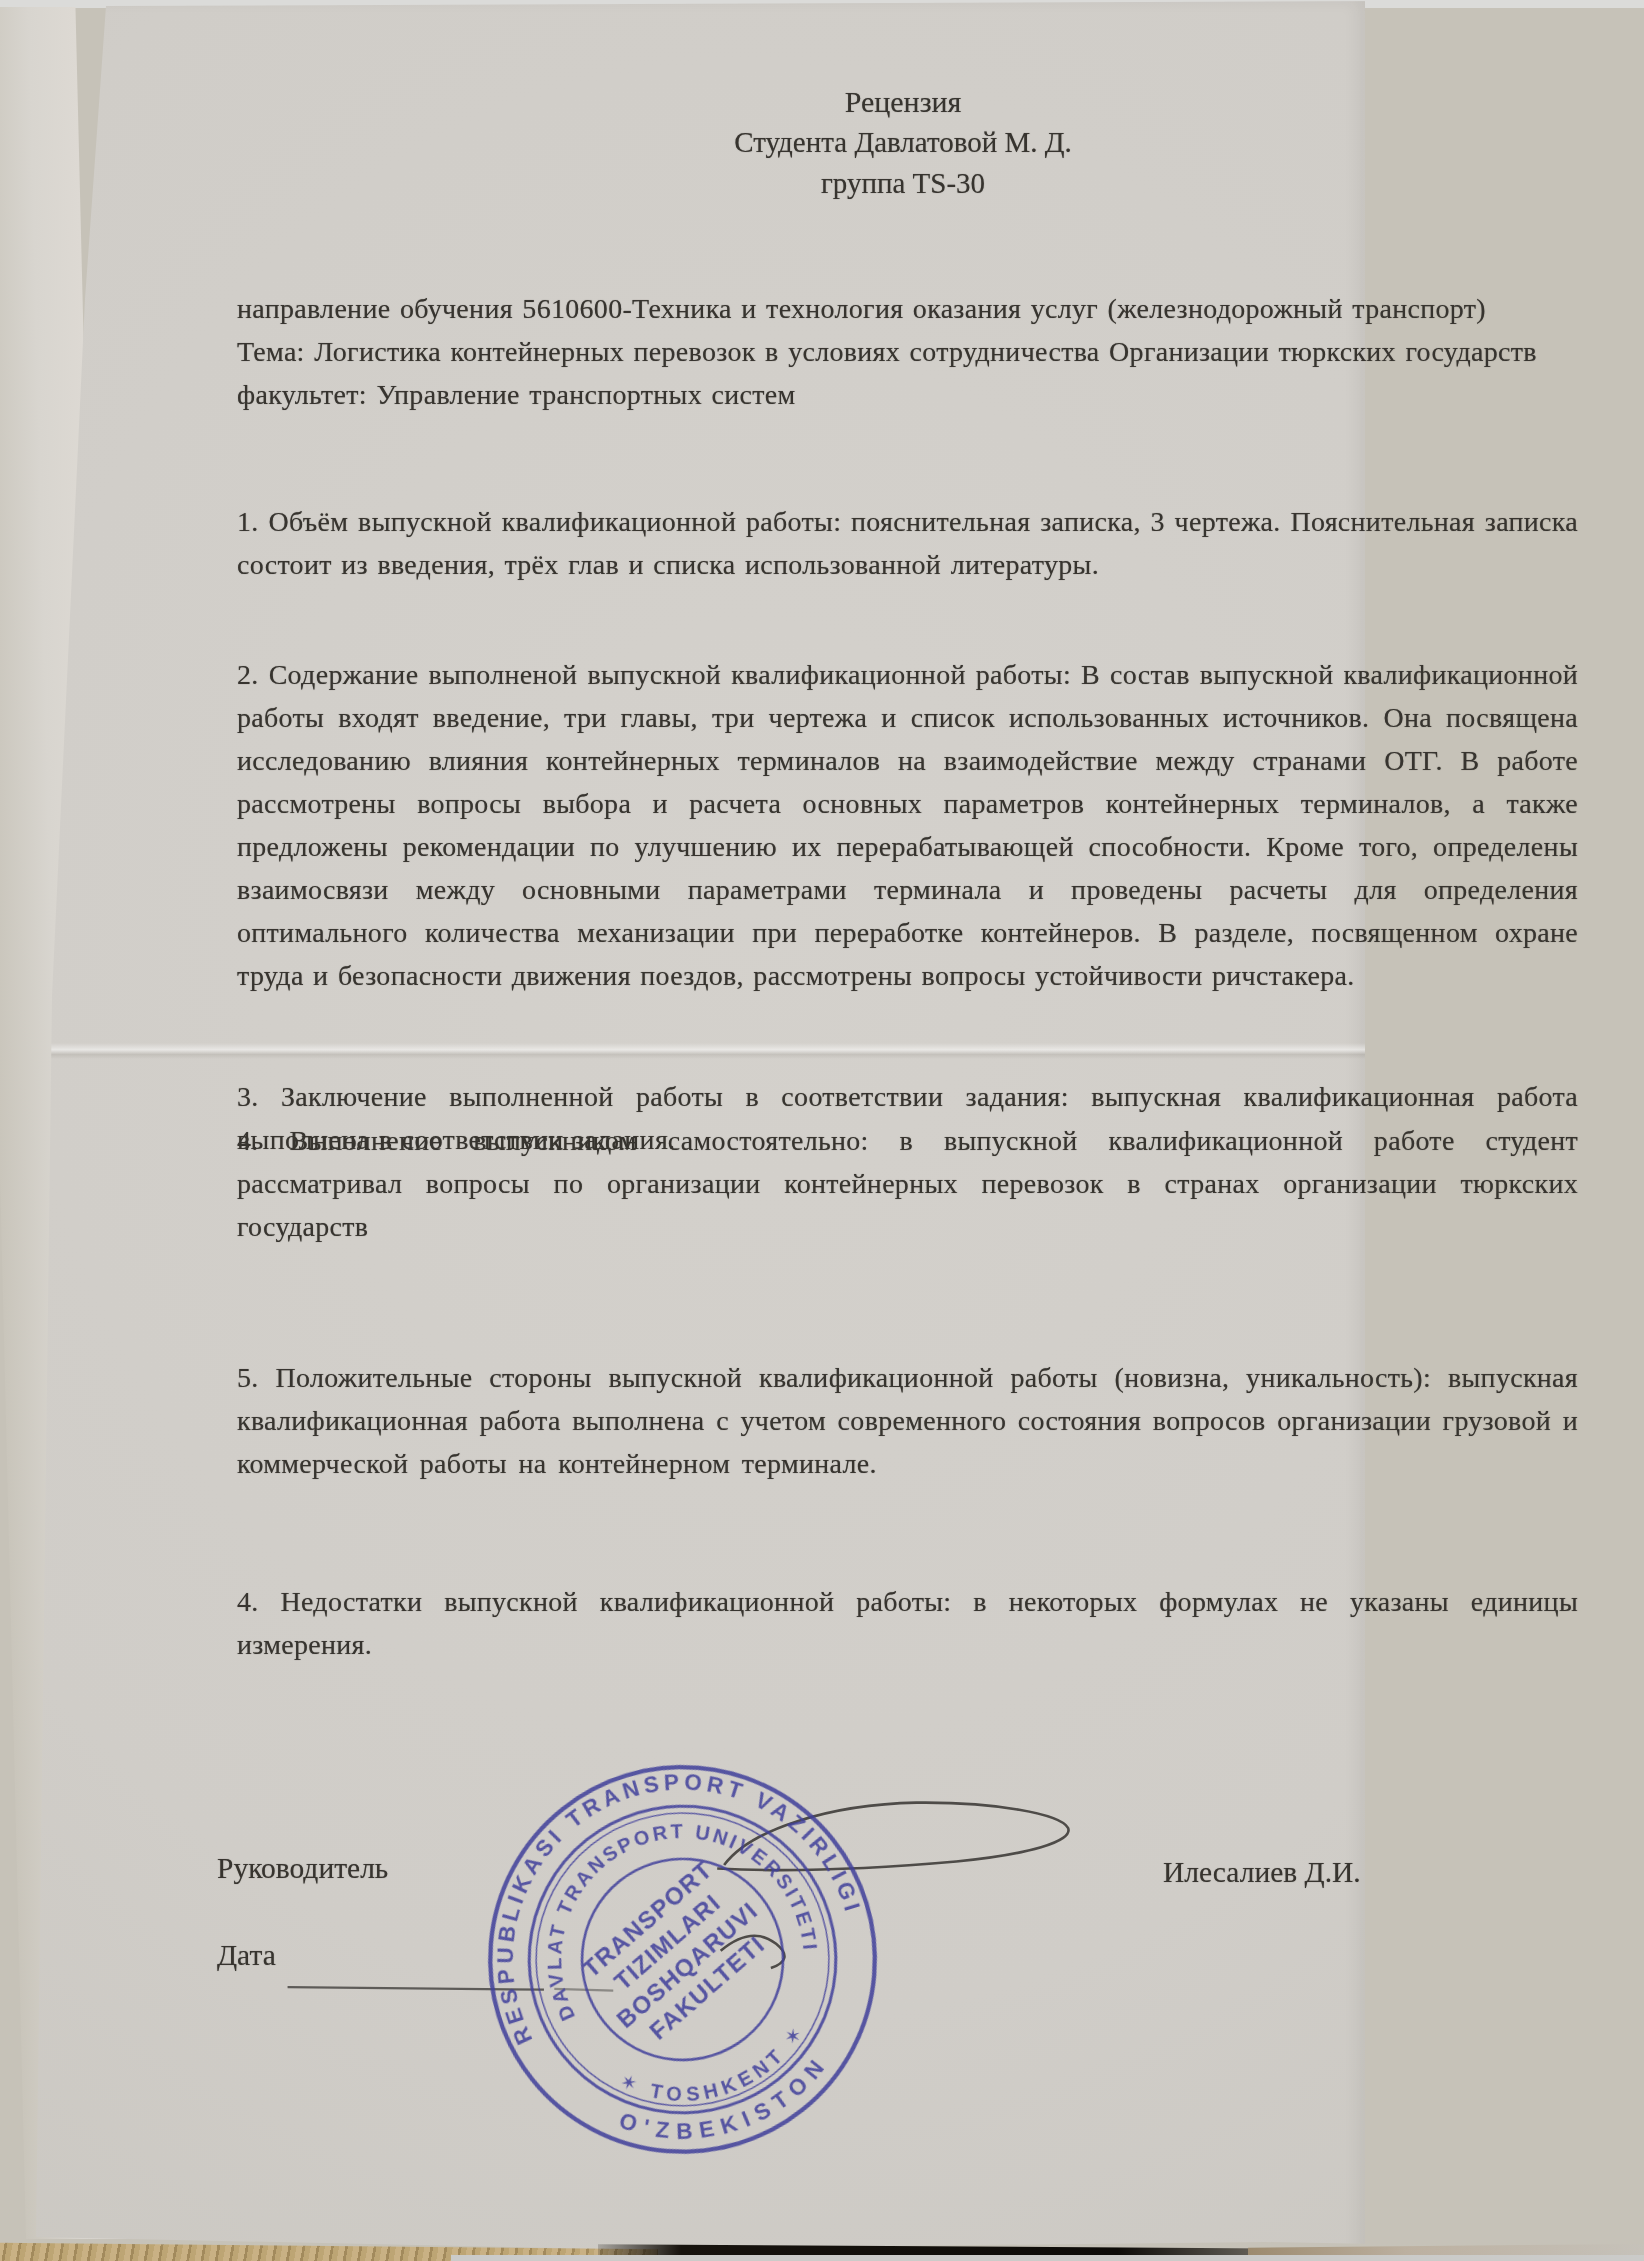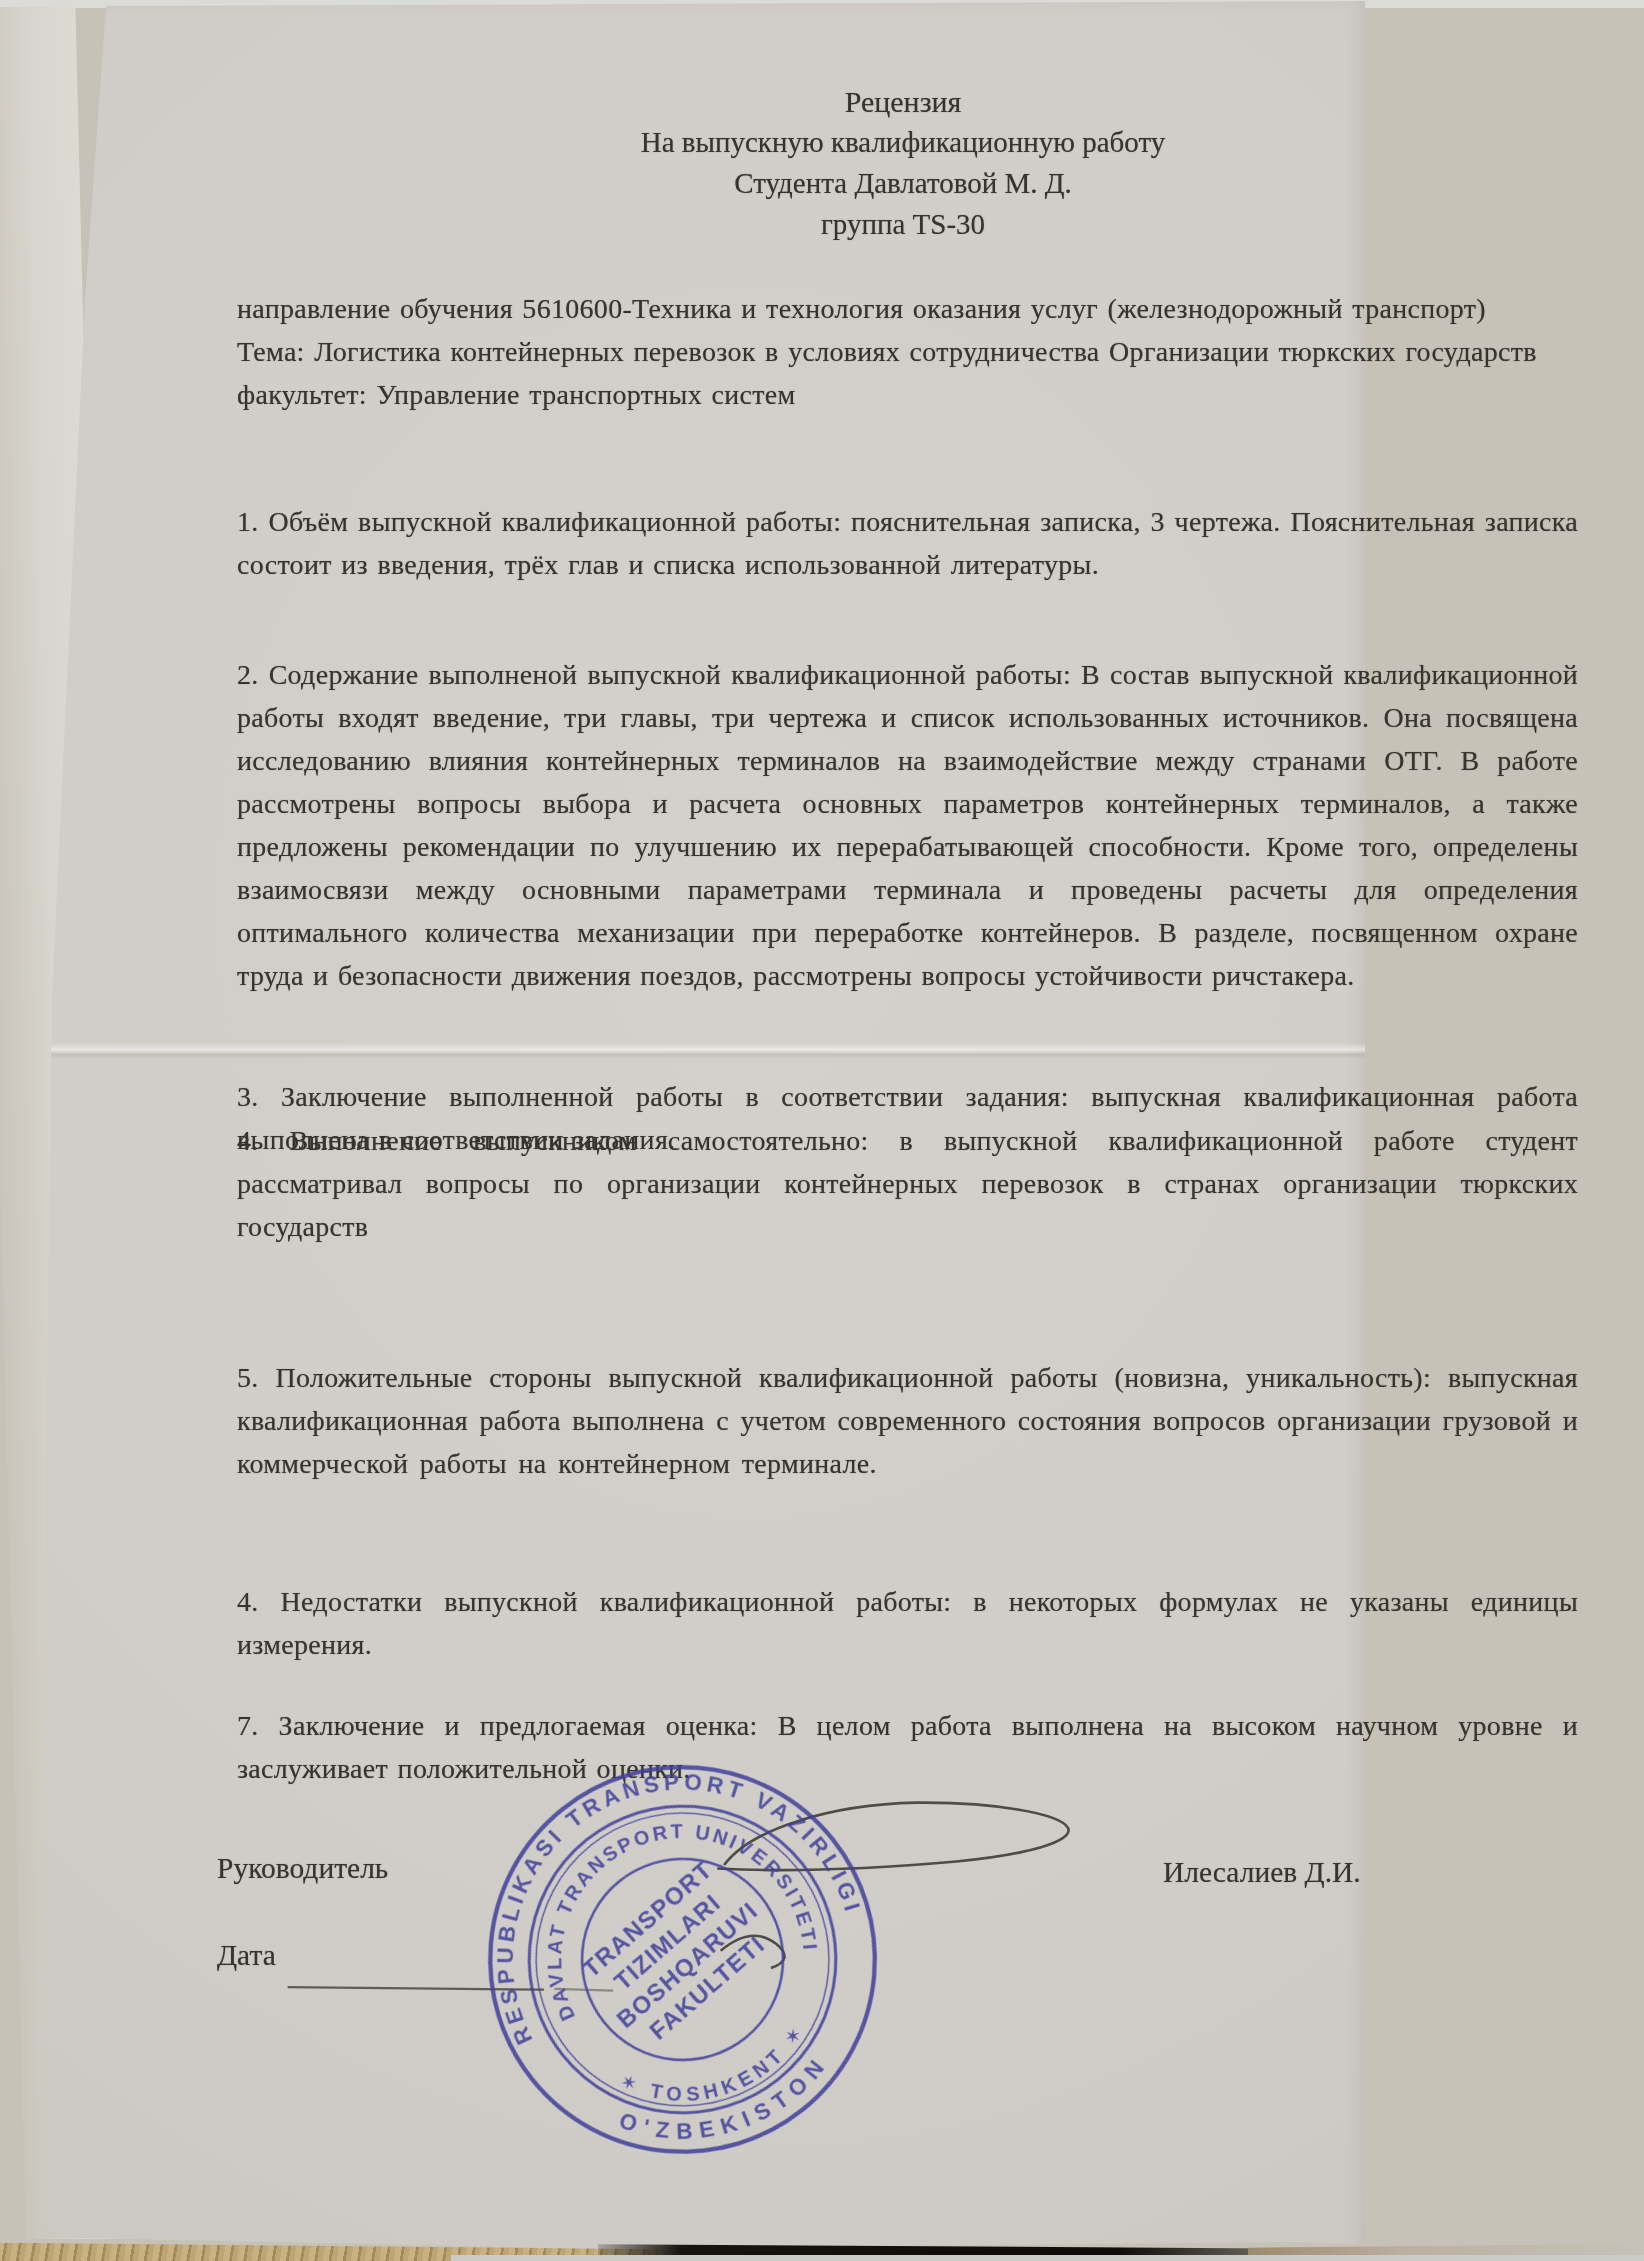--- a/index.html
+++ b/index.html
@@ -72,38 +72,36 @@
 <body>
 
 <div class="bg-top"></div>
 <div class="under-sheet"></div>
 
 <div class="paper">
   <div class="crease"></div>
 
   <div class="header ink">
     <div class="h-title">Рецензия</div>
-    <div>На выпускную квалификационную работу</div>
     <div>Студента Давлатовой М. Д.</div>
     <div>группа TS-30</div>
   </div>
 
   <div class="block meta ink">
     <p>направление обучения 5610600-Техника и технология оказания услуг (железнодорожный транспорт)</p>
     <p>Тема: Логистика контейнерных перевозок в условиях сотрудничества Организации тюркских государств</p>
     <p>факультет: Управление транспортных систем</p>
   </div>
 
   <p class="para p1 ink">1. Объём выпускной квалификационной работы: пояснительная записка, 3 чертежа. Пояснительная записка состоит из введения, трёх глав и списка использованной литературы.</p>
   <p class="para p2 ink">2. Содержание выполненой выпускной квалификационной работы: В состав выпускной квалификационной работы входят введение, три главы, три чертежа и список использованных источников. Она посвящена исследованию влияния контейнерных терминалов на взаимодействие между странами ОТГ. В работе рассмотрены вопросы выбора и расчета основных параметров контейнерных терминалов, а также предложены рекомендации по улучшению их перерабатывающей способности. Кроме того, определены взаимосвязи между основными параметрами терминала и проведены расчеты для определения оптимального количества механизации при переработке контейнеров. В разделе, посвященном охране труда и безопасности движения поездов, рассмотрены вопросы устойчивости ричстакера.</p>
   <p class="para p3 ink">3. Заключение выполненной работы в соответствии задания: выпускная квалификационная работа выполнена в соответствии задания.</p>
   <p class="para p4 ink">4. Выполнение выпускником самостоятельно: в выпускной квалификационной работе студент рассматривал вопросы по организации контейнерных перевозок в странах организации тюркских государств</p>
   <p class="para p5 ink">5. Положительные стороны выпускной квалификационной работы (новизна, уникальность): выпускная квалификационная работа выполнена с учетом современного состояния вопросов организации грузовой и коммерческой работы на контейнерном терминале.</p>
   <p class="para p6 ink">4. Недостатки выпускной квалификационной работы: в некоторых формулах не указаны единицы измерения.</p>
-  <p class="para p7 ink">7. Заключение и предлогаемая оценка: В целом работа выполнена на высоком научном уровне и заслуживает положительной оценки.</p>
 
   <div class="sig-row ink">
     <span>Руководитель</span>
     <span class="sig-name">Илесалиев Д.И.</span>
   </div>
 
   <div class="date-row ink">
     <span>Дата</span>
   </div>
 </div>

